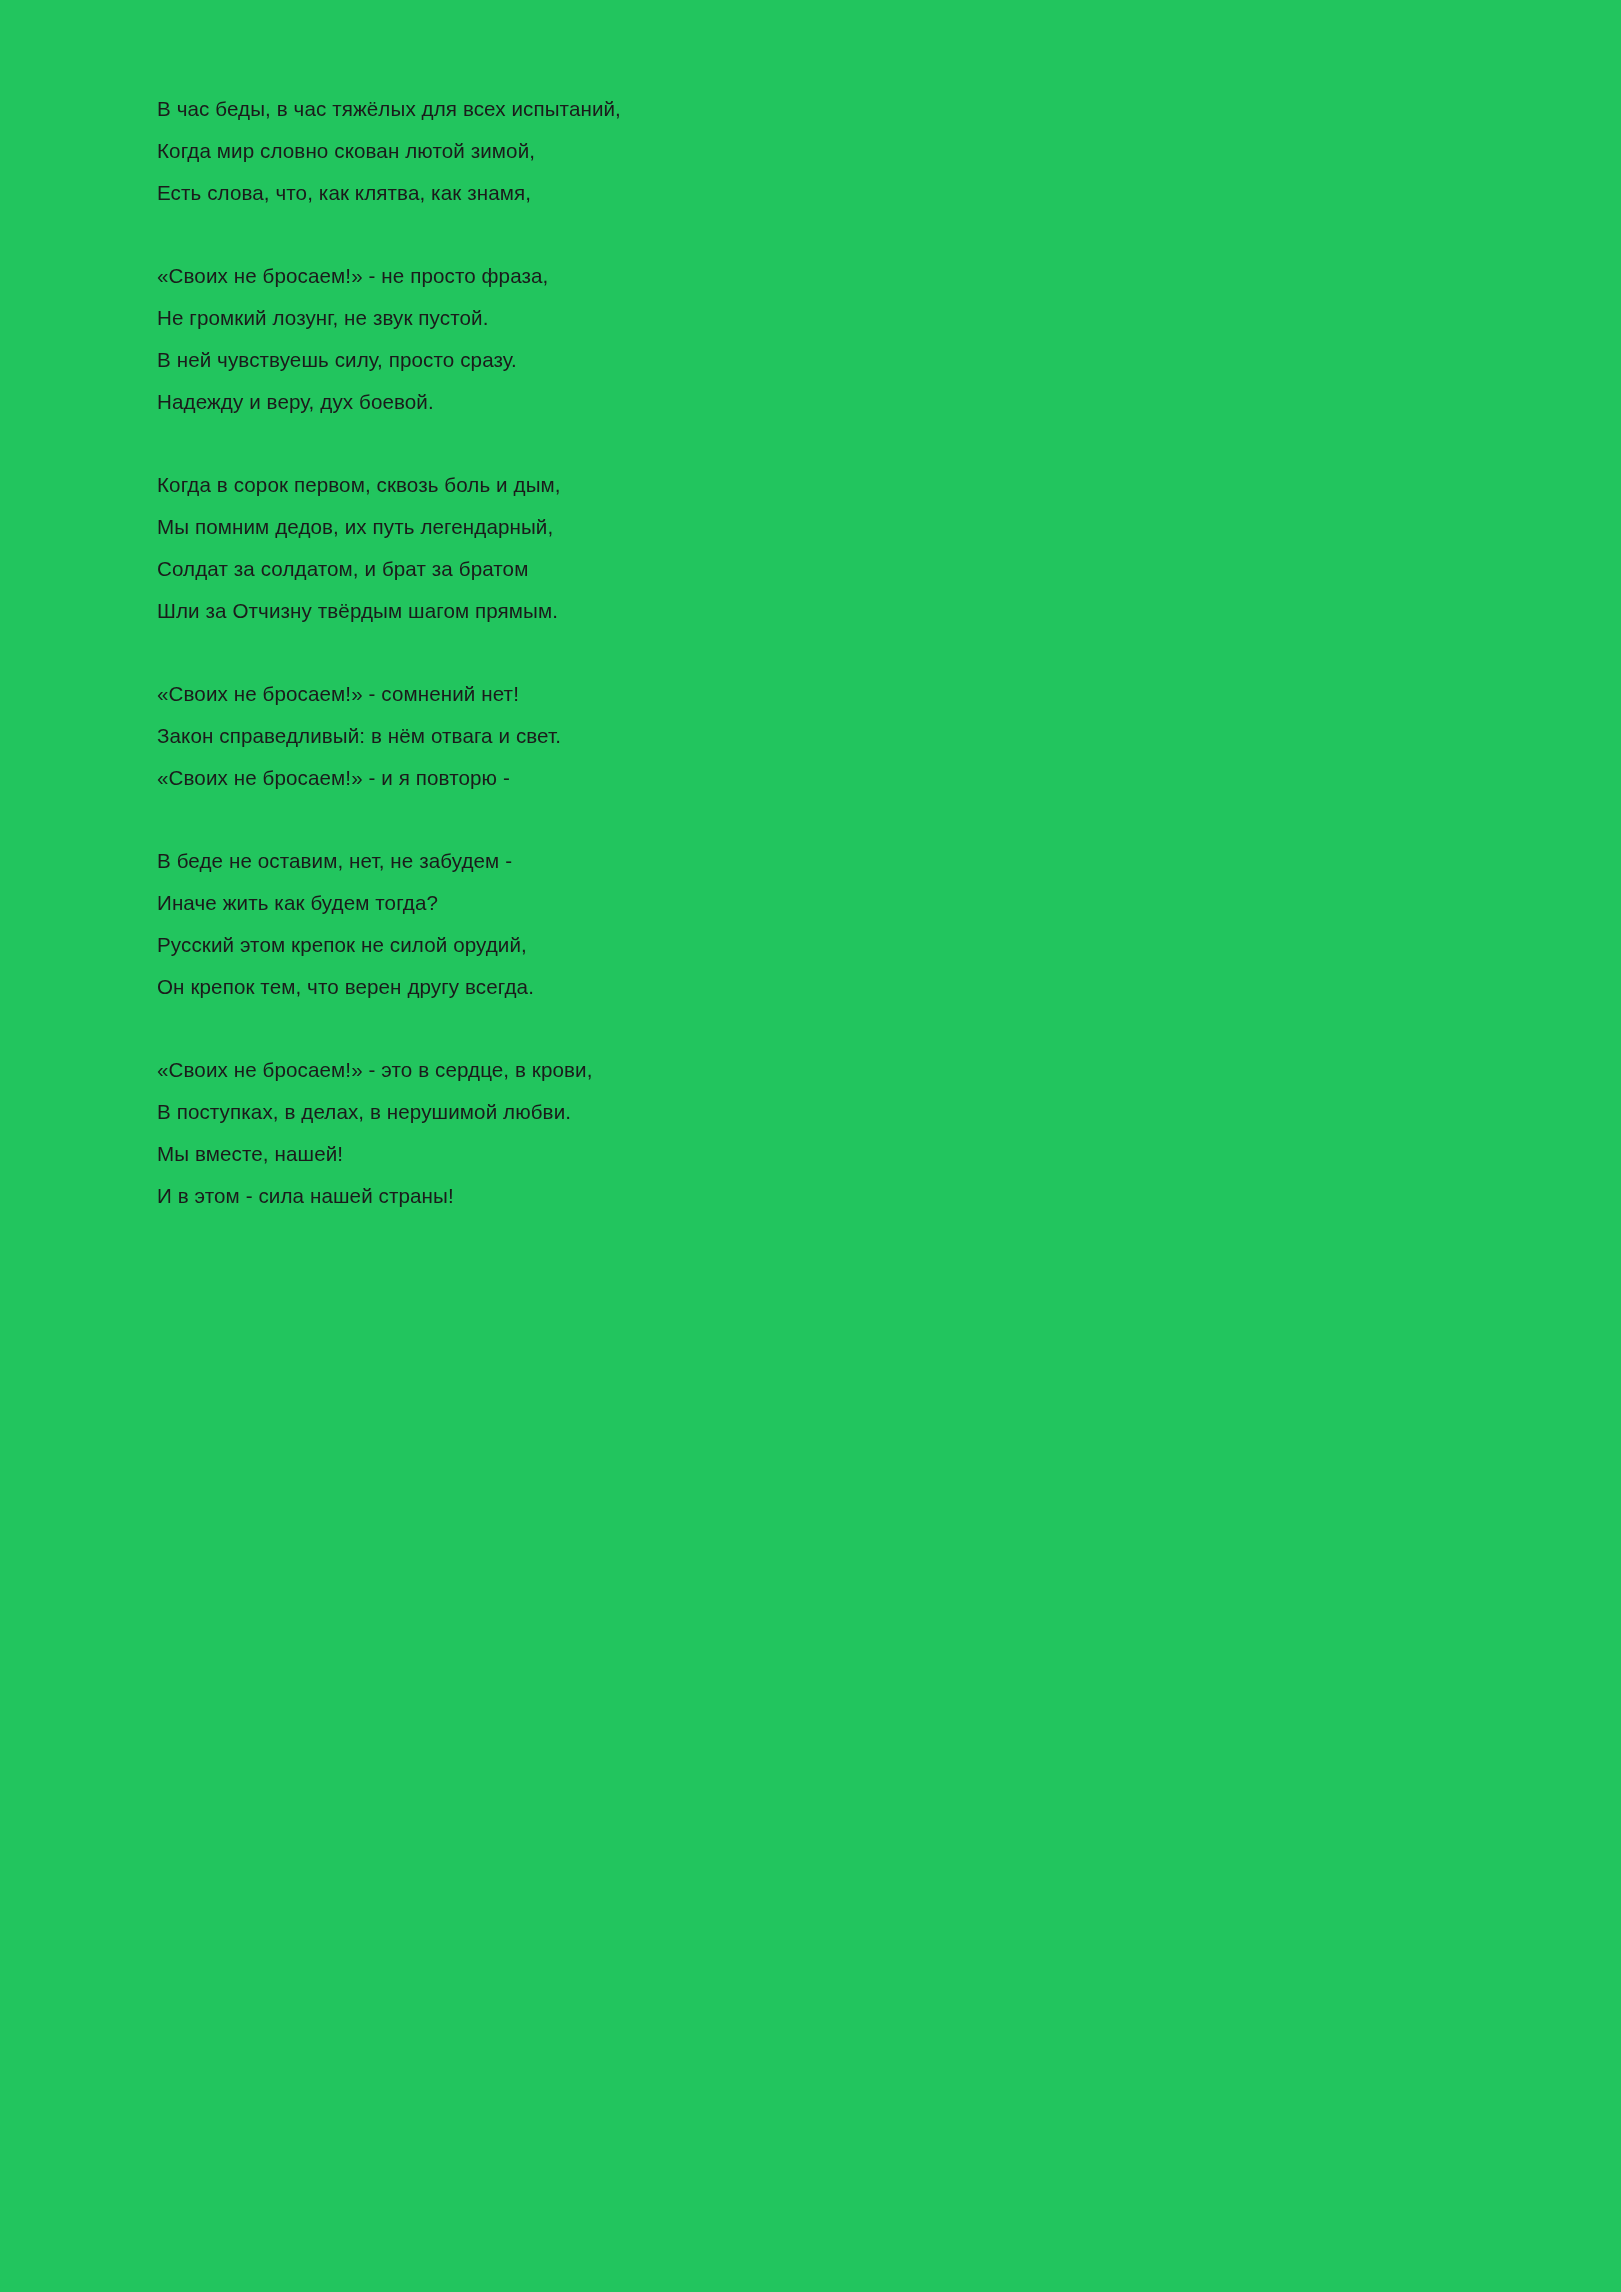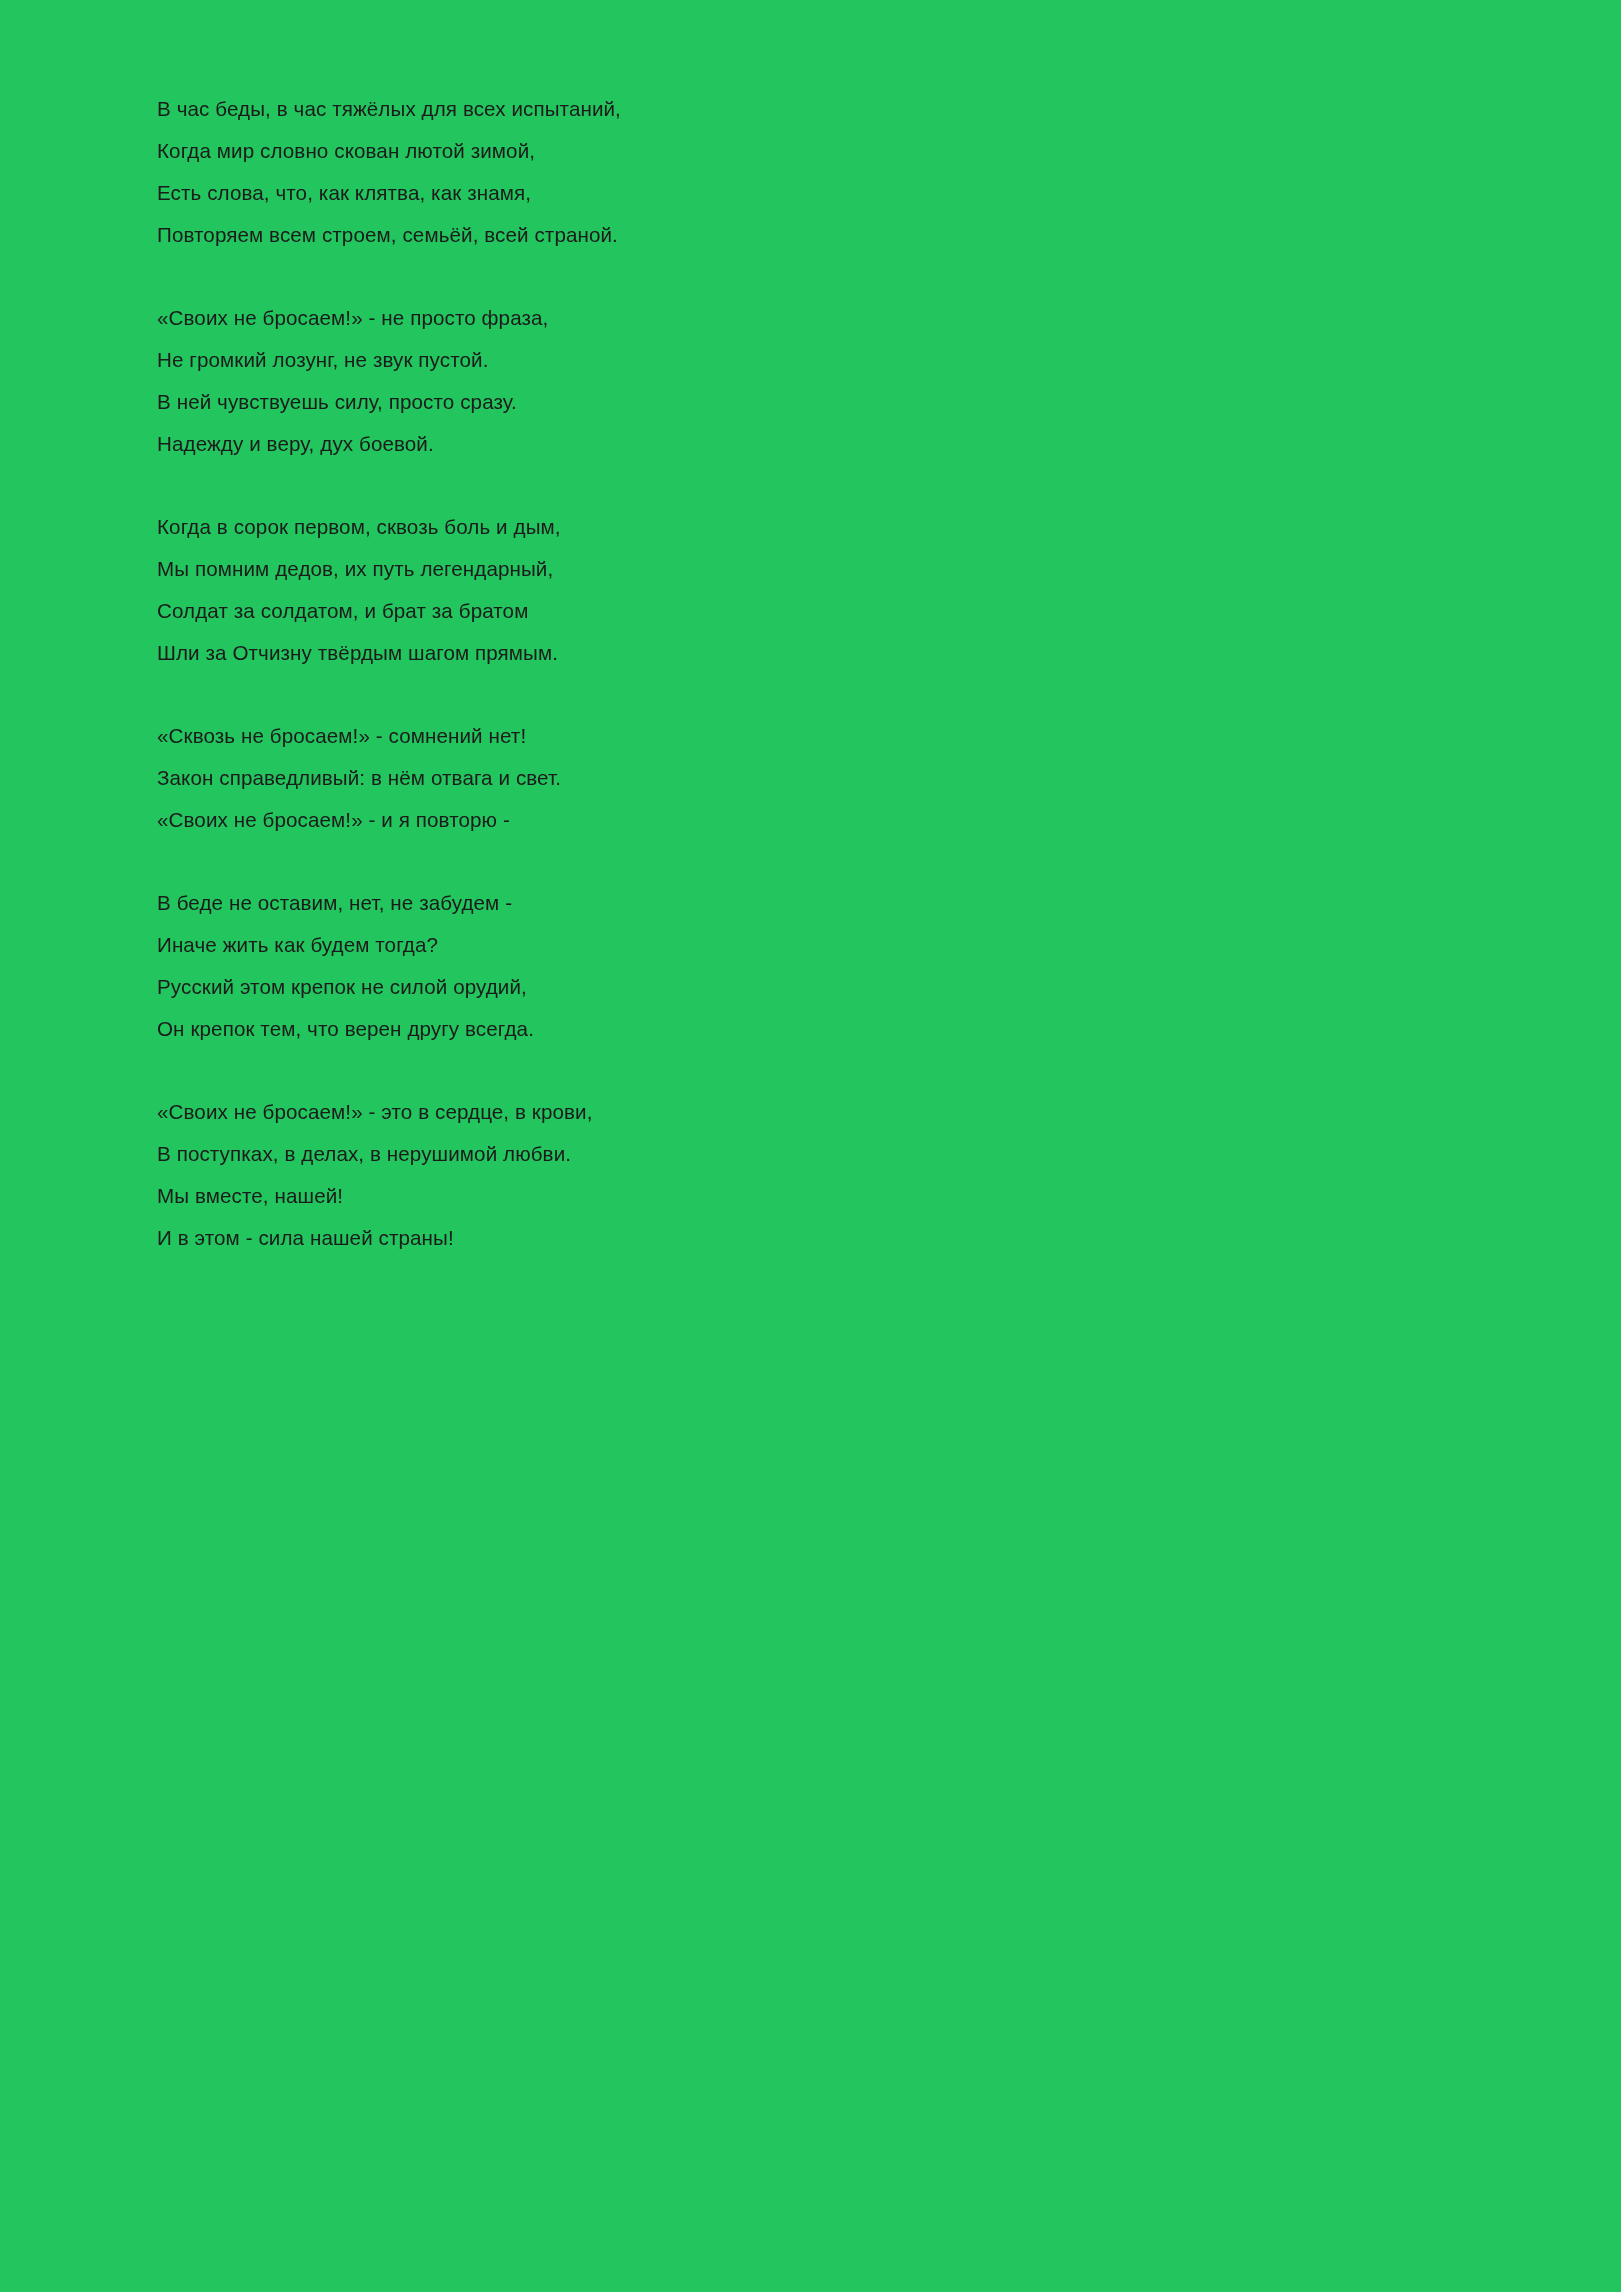--- a/index.html
+++ b/index.html
@@ -36,36 +36,35 @@
 </style>
 </head>
 <body>
 
 <div class="page">
   <div class="content">
       <div class="stanza">
         <p class="line">В час беды, в час тяжёлых для всех испытаний,</p>
         <p class="line">Когда мир словно скован лютой зимой,</p>
         <p class="line">Есть слова, что, как клятва, как знамя,</p>
-        <p class="line">Повторяем всем строем, семьёй, всей страной.</p>
       </div>
       <div class="stanza">
         <p class="line">«Своих не бросаем!» - не просто фраза,</p>
         <p class="line">Не громкий лозунг, не звук пустой.</p>
         <p class="line">В ней чувствуешь силу, просто сразу.</p>
         <p class="line">Надежду и веру, дух боевой.</p>
       </div>
       <div class="stanza">
         <p class="line">Когда в сорок первом, сквозь боль и дым,</p>
         <p class="line">Мы помним дедов, их путь легендарный,</p>
         <p class="line">Солдат за солдатом, и брат за братом</p>
         <p class="line">Шли за Отчизну твёрдым шагом прямым.</p>
       </div>
       <div class="stanza">
-        <p class="line">«Сквозь не бросаем!» - сомнений нет!</p>
+        <p class="line">«Своих не бросаем!» - сомнений нет!</p>
         <p class="line">Закон справедливый: в нём отвага и свет.</p>
         <p class="line">«Своих не бросаем!» - и я повторю -</p>
       </div>
       <div class="stanza">
         <p class="line">В беде не оставим, нет, не забудем -</p>
         <p class="line">Иначе жить как будем тогда?</p>
         <p class="line">Русский этом крепок не силой орудий,</p>
         <p class="line">Он крепок тем, что верен другу всегда.</p>
       </div>
       <div class="stanza">

